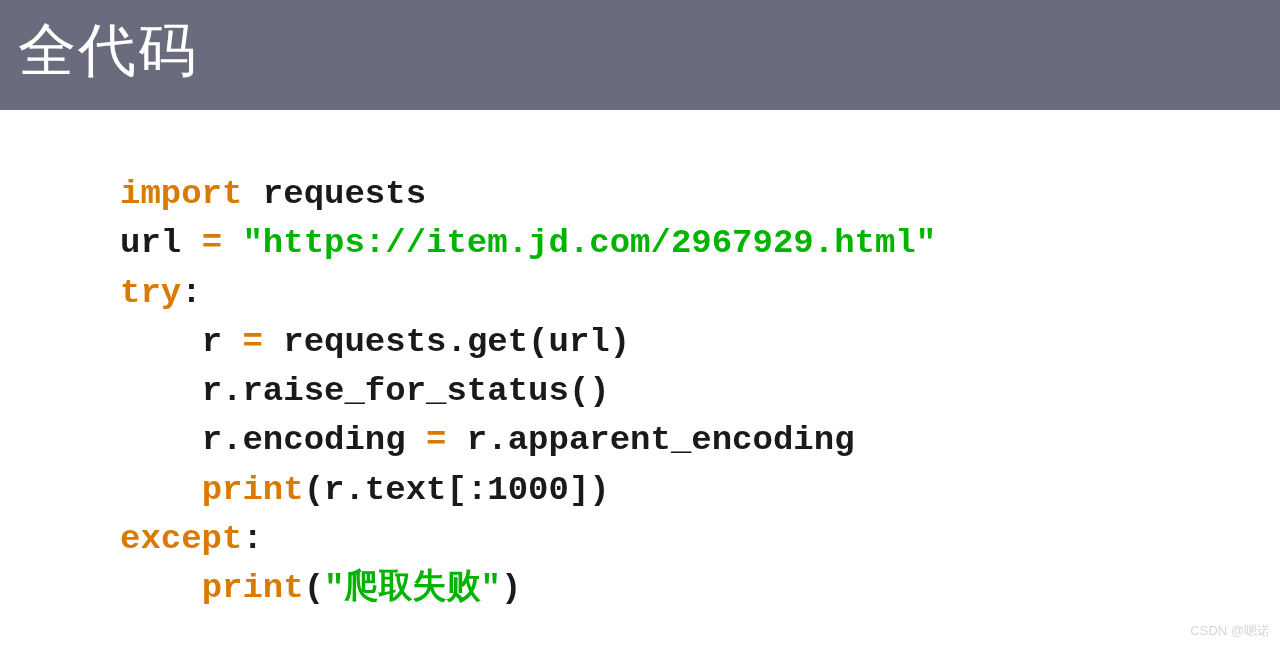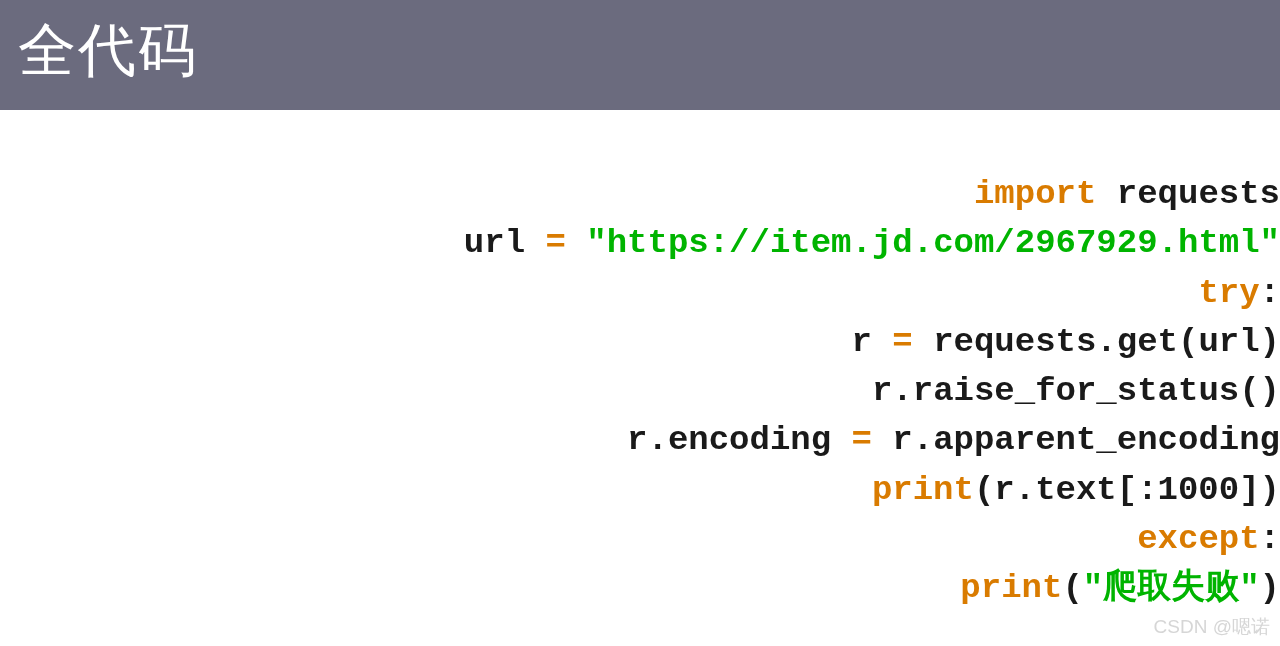--- a/index.html
+++ b/index.html
@@ -1,19 +1,18 @@
 <!DOCTYPE html>
 <html><head>
   <meta charset="utf-8">
   <style>
     * {
       margin: 0;
       padding: 0;
       box-sizing: border-box;
-      text-align: right;
     }
     body {
       width: 1280px;
       height: 646px;
       background: #6b6b7e;
       font-family: "Courier New", monospace;
       overflow: hidden;
       position: relative;
     }
     .header-banner {
@@ -47,21 +46,21 @@
     }
     .kw { color: #d97b00; }
     .str { color: #00b400; }
     .plain { color: #1a1a1a; }
     .watermark {
       position: absolute;
       bottom: 6px;
       right: 10px;
       color: #cfcfcf;
       font-family: Arial, sans-serif;
-      font-size: 19px;
+      font-size: 13px;
       opacity: 0.85;
     }
   </style>
 </head>
 <body>
 
 <div class="header-banner">
   <div class="header-title">全代码</div>
 </div>
 

